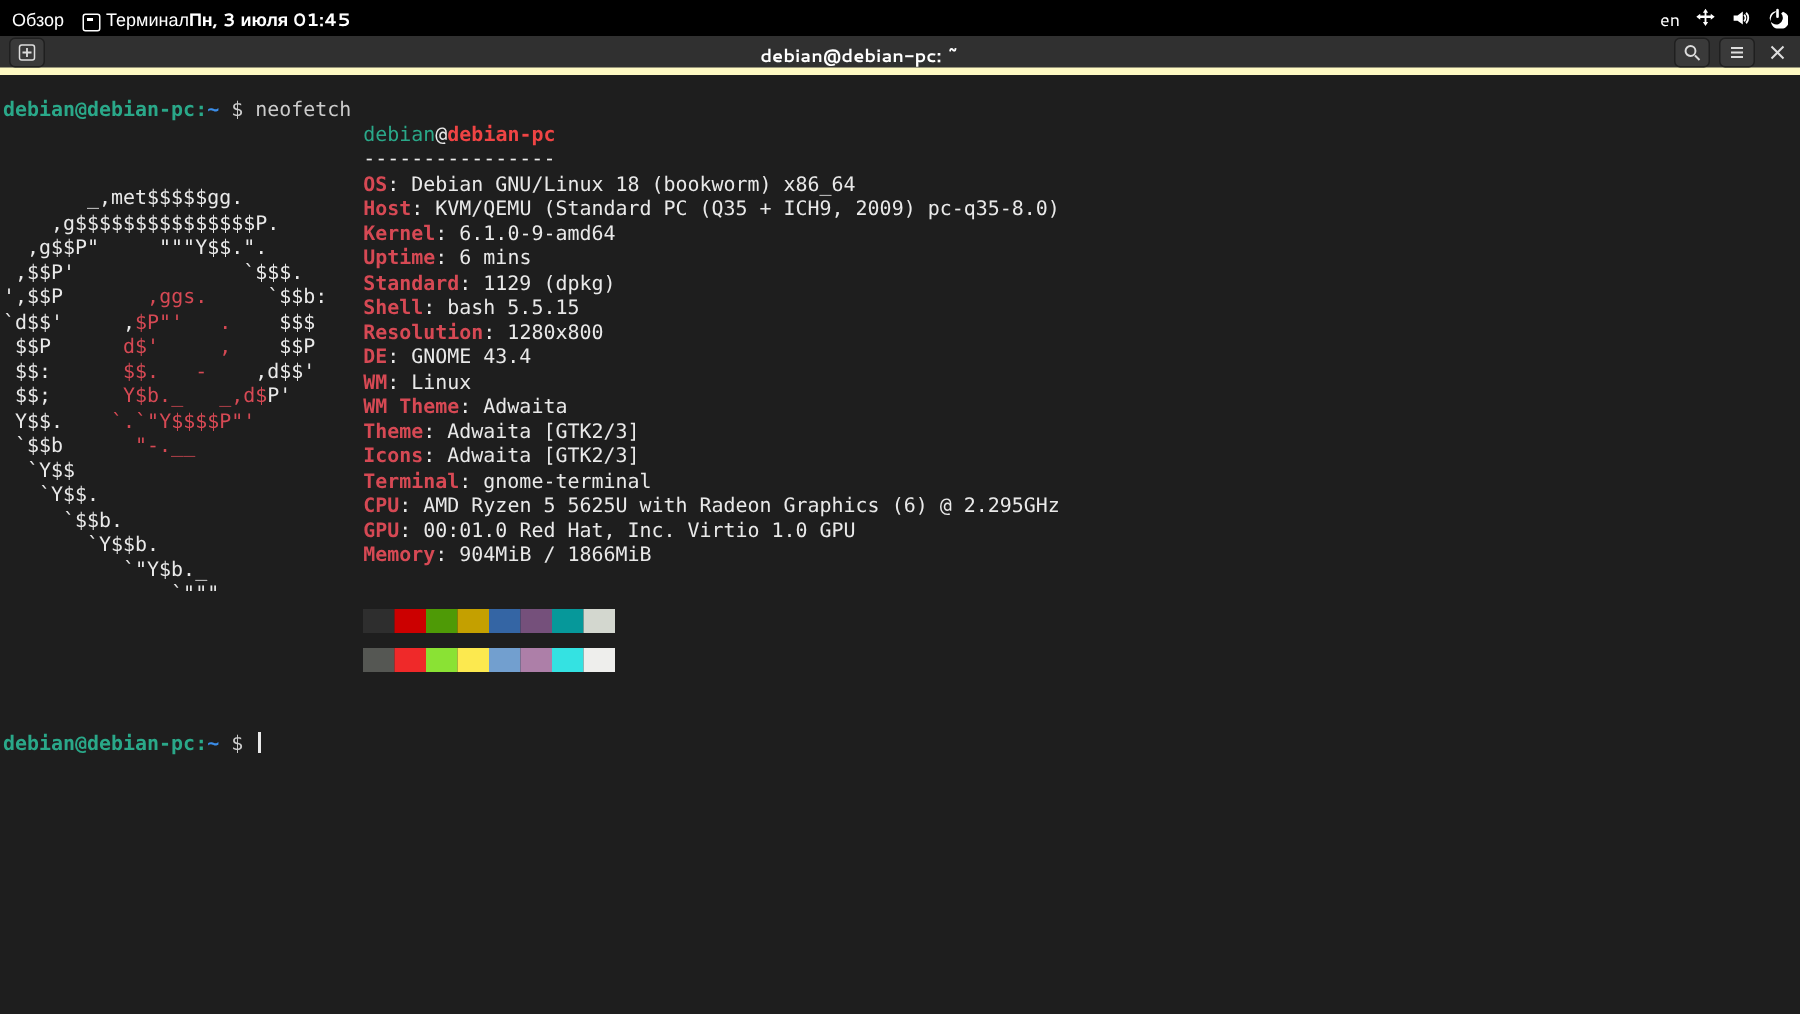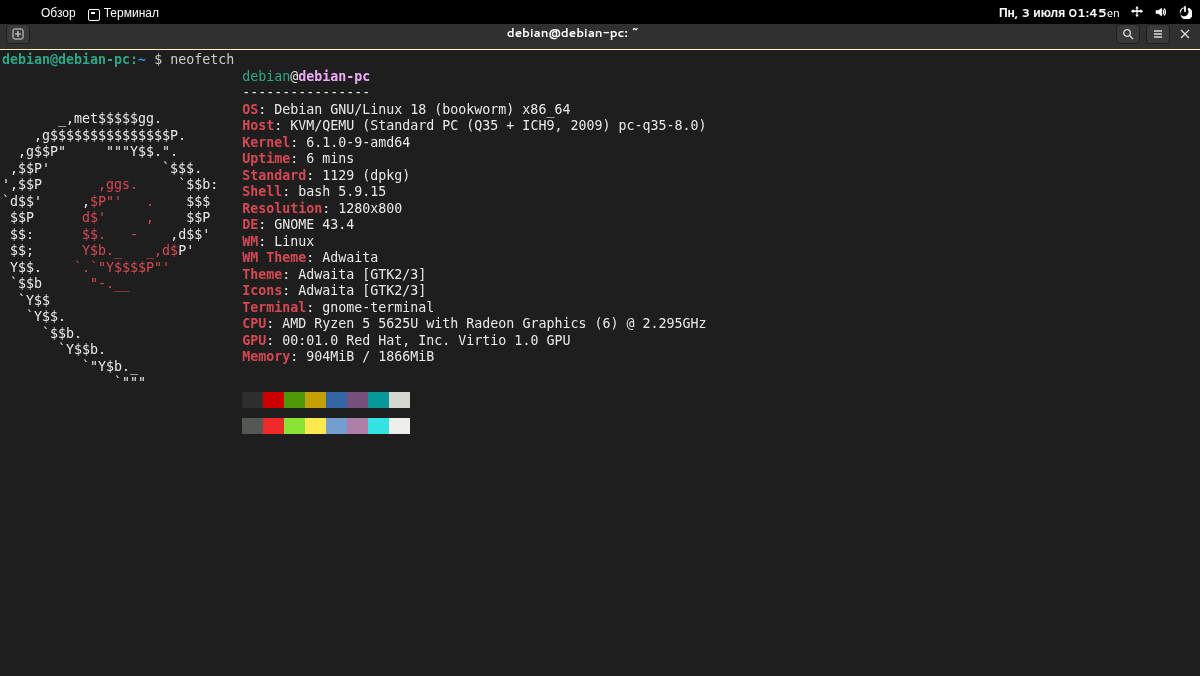--- a/index.html
+++ b/index.html
@@ -9,35 +9,35 @@
   .top-panel {
     height: 24px;
     background: #000;
     color: #fff;
     display: flex;
     align-items: center;
     font-family: "Cantarell", sans-serif;
     font-size: 12px;
     padding: 0 8px;
   }
-  .top-panel .left { display: flex; align-items: center; gap: 12px; margin-left: 33px; }
-  .top-panel .center { flex: 1; text-align: right; font-weight: 600; }
+  .top-panel .left { display: flex; align-items: center; gap: 12px; }
+  .top-panel .center { flex: 1; text-align: left; font-weight: 600; }
   .top-panel .right { display: flex; align-items: center; gap: 10px; }
   .icon-svg { width: 14px; height: 14px; fill: #fff; }
   .term-btn { display: flex; align-items: flex-end; gap: 4px; }
   .term-btn .box { width: 12px; height: 12px; border: 1.5px solid #fff; border-radius: 2px; position: relative; }
   .term-btn .box::after { content:""; position:absolute; top:2px; left:2px; width:4px; height:2px; background:#fff; }
   
   
   .headerbar {
     height: 26px;
     background: #303030;
-    border-bottom: 1px solid #fef9c3;
+    border-bottom: 5px solid #fef9c3;
     display: flex;
-    align-items: flex-start;
+    align-items: flex-end;
     padding: 0 6px;
     color: #eee;
     font-family: "Cantarell", sans-serif;
     font-size: 12px;
   }
   .hb-btn {
     width: 24px; height: 20px;
     background: #3a3a3a; border: 1px solid #1f1f1f;
     border-radius: 4px; display:flex; align-items:center; justify-content:center;
     color:#eee;
@@ -47,38 +47,38 @@
   .hb-x { width:18px; text-align:center; font-size:14px; }
   
   
   .term-body {
     background: #1e1e1e;
     color: #ddd;
     font-family: "DejaVu Sans Mono", "Menlo", monospace;
     font-size: 13.3px;
     line-height: 16.5px;
     height: calc(676px - 24px - 26px);
-    padding: 2px 2px;
+    padding: 16px 2px;
     letter-spacing: 0;
   }
   .mono { white-space: pre; }
   .prompt-user { color: #2aa889; font-weight: bold; }
   .prompt-path { color: #3b8eea; font-weight: bold; }
   .prompt-dollar { color: #ccc; }
   .cmd { color: #ccc; }
   
   .cols { display: flex; align-items: center; }
   .ascii { color: #e9e9e9; white-space: pre; }
   .ascii .dots { color: #d64954; }
   .info { white-space: pre; }
   .info .k { color: #d64954; font-weight: bold; }
   .info .v { color: #e9e9e9; }
   .title1 { color: #2aa889; font-weight: normal; }
   .title2 { color: #e9e9e9; }
-  .title3 { color: #f0abfc; font-weight: bold; }
+  .title3 { color: #ef4444; font-weight: bold; }
   .dashes { color: #e9e9e9; }
   
   .swatches { display:flex; margin-top: 10px; margin-left: 0; }
   .sw { width: 21px; height: 16px; }
   .sw-row2 .sw { height: 16px; }
   
   .cursor {
     display: inline-block;
     width: 1.5px; height: 14px;
     background: #e9e9e9;
@@ -163,28 +163,29 @@
           `"Y$b._             
               `"""            
 </div>
     <div class="info" id="info-block"><span class="title1">debian</span><span class="title2">@</span><span class="title3">debian-pc</span>
 <span class="dashes">----------------</span>
 <span class="k">OS</span><span class="v">: Debian GNU/Linux 18 (bookworm) x86_64</span>
 <span class="k">Host</span><span class="v">: KVM/QEMU (Standard PC (Q35 + ICH9, 2009) pc-q35-8.0)</span>
 <span class="k">Kernel</span><span class="v">: 6.1.0-9-amd64</span>
 <span class="k">Uptime</span><span class="v">: 6 mins</span>
 <span class="k">Standard</span><span class="v">: 1129 (dpkg)</span>
-<span class="k">Shell</span><span class="v">: bash 5.9.15</span>
+<span class="k">Shell</span><span class="v">: bash 5.5.15</span>
 <span class="k">Resolution</span><span class="v">: 1280x800</span>
 <span class="k">DE</span><span class="v">: GNOME 43.4</span>
 <span class="k">WM</span><span class="v">: Linux</span>
 <span class="k">WM Theme</span><span class="v">: Adwaita</span>
 <span class="k">Theme</span><span class="v">: Adwaita [GTK2/3]</span>
 <span class="k">Icons</span><span class="v">: Adwaita [GTK2/3]</span>
 <span class="k">Terminal</span><span class="v">: gnome-terminal</span>
 <span class="k">CPU</span><span class="v">: AMD Ryzen 5 5625U with Radeon Graphics (6) @ 2.295GHz</span>
 <span class="k">GPU</span><span class="v">: 00:01.0 Red Hat, Inc. Virtio 1.0 GPU</span>
 <span class="k">Memory</span><span class="v">: 904MiB / 1866MiB</span>
 
 <div class="swatches"><div class="sw" style="background:#2e2e2e"></div><div class="sw" style="background:#cc0000"></div><div class="sw" style="background:#4e9a06"></div><div class="sw" style="background:#c4a000"></div><div class="sw" style="background:#3465a4"></div><div class="sw" style="background:#75507b"></div><div class="sw" style="background:#06989a"></div><div class="sw" style="background:#d3d7cf"></div></div><div class="swatches sw-row2"><div class="sw" style="background:#555753"></div><div class="sw" style="background:#ef2929"></div><div class="sw" style="background:#8ae234"></div><div class="sw" style="background:#fce94f"></div><div class="sw" style="background:#729fcf"></div><div class="sw" style="background:#ad7fa8"></div><div class="sw" style="background:#34e2e2"></div><div class="sw" style="background:#eeeeec"></div></div></div>
   </div>
 
+  <div class="mono prompt-line"><span class="prompt-user">debian@debian-pc</span><span class="prompt-user">:</span><span class="prompt-path">~</span><span class="prompt-dollar"> <span>$</span> </span><span class="cursor"></span></div>
 </div>
 
 </body></html>

